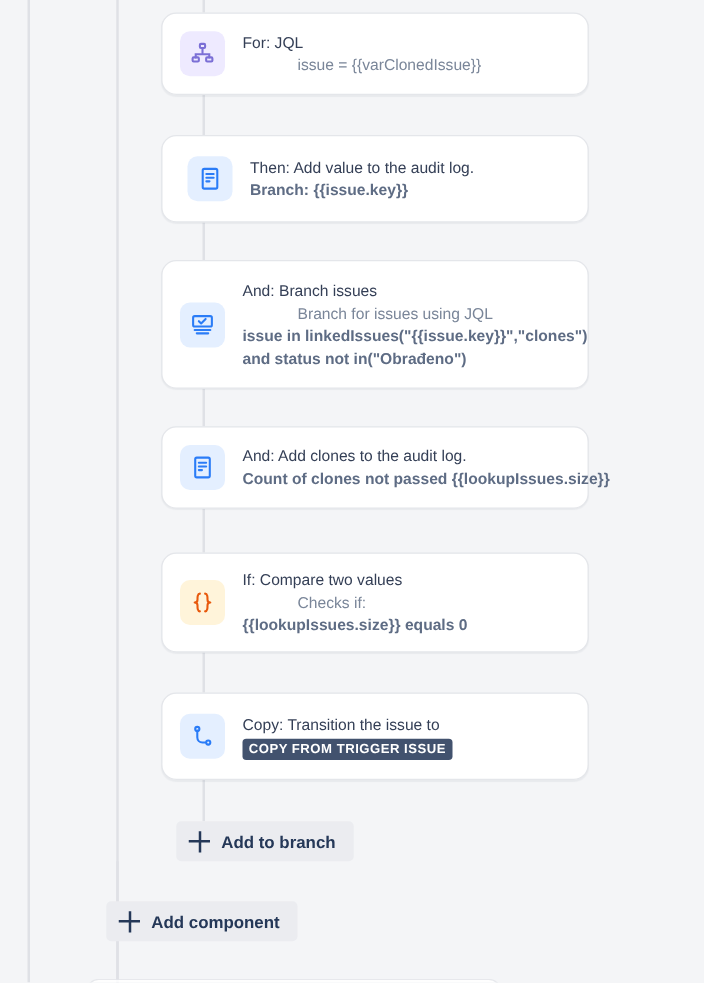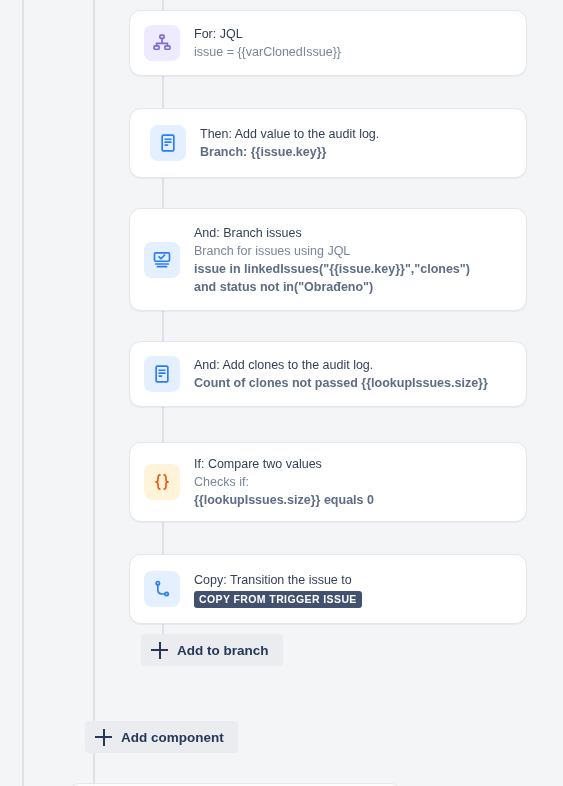--- a/index.html
+++ b/index.html
@@ -37,21 +37,21 @@
     position: absolute;
     left: 162px;
     width: 2px;
     background: #dfe1e6;
   }
 
   
   .card {
     position: absolute;
     left: 129px;
-    width: 398px;
+    width: 342px;
     box-sizing: border-box;
     background: #ffffff;
     border: 1px solid #e4e6ea;
     border-radius: 12px;
     display: flex;
     align-items: center;
     padding: 10px 14px;
     box-shadow: 0 1px 1px rgba(9,30,66,0.05);
   }
 
@@ -79,20 +79,21 @@
     font-size: 12.5px;
     color: #343f56;
     line-height: 18px;
     white-space: nowrap;
   }
   .line-sub {
     font-size: 12.5px;
     color: #7a8699;
     line-height: 18px;
     white-space: nowrap;
+    margin-left: 44px;
   }
   .line-strong {
     font-size: 12.5px;
     font-weight: bold;
     color: #5e6c84;
     line-height: 18px;
     white-space: nowrap;
   }
 
   .lozenge {
@@ -141,21 +142,21 @@
   .add-btn .plus::after {
     top: 0; bottom: 0; left: 7.5px; width: 2px;
   }
   .add-btn .lbl {
     font-size: 13.5px;
     color: #253858;
     font-weight: bold;
     white-space: nowrap;
   }
 
-  #add-to-branch { left: 141px; top: 634px; align-items: center; }
+  #add-to-branch { left: 141px; top: 657px; align-items: center; }
   #add-component { left: 85px; top: 721px; }
 
   
   .ghost-card {
     position: absolute;
     left: 69px;
     top: 783px;
     width: 330px;
     height: 10px;
     background: #ffffff;

